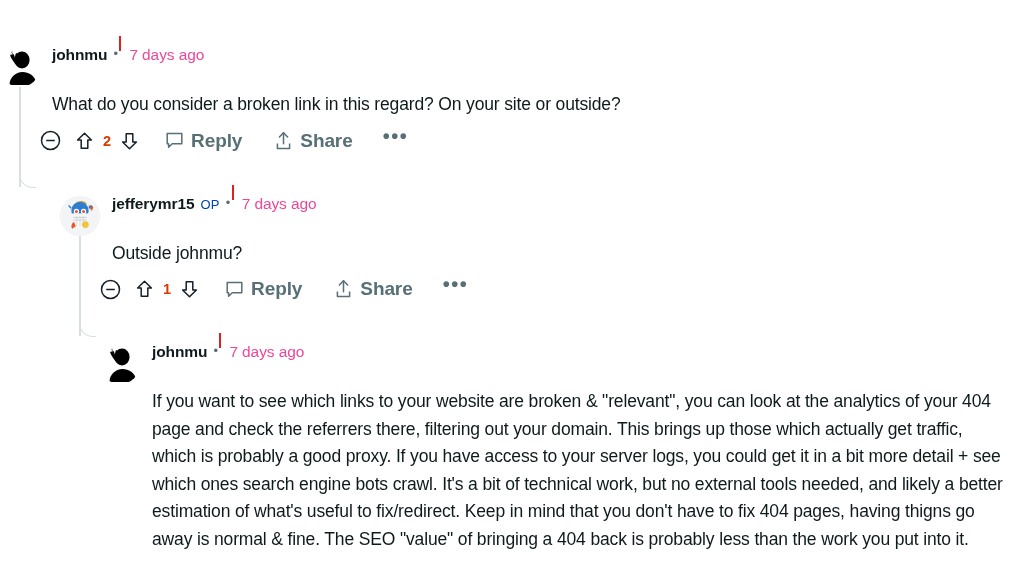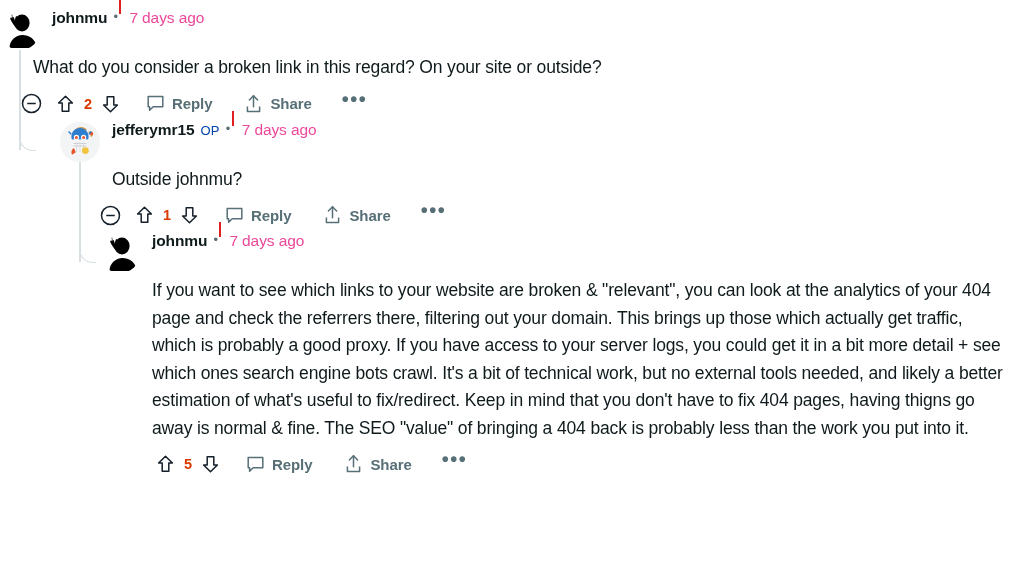--- a/index.html
+++ b/index.html
@@ -21,20 +21,21 @@
     padding: 10px 0 0 0;
   }
 
   
   .comment {
     position: relative;
   }
   .comment-row {
     display: flex;
     align-items: center;
+    margin-top: 37px;
   }
   .avatar {
     width: 40px;
     height: 40px;
     border-radius: 50%;
     flex: 0 0 40px;
     position: relative;
     overflow: hidden;
     background: transparent;
   }
@@ -109,21 +110,21 @@
     display: flex;
     align-items: center;
     height: 40px;
     gap: 0;
   }
   .act {
     display: flex;
     align-items: center;
     gap: 7px;
     color: #576f76;
-    font-size: 15px;
+    font-size: 19px;
     font-weight: 600;
     letter-spacing: -0.1px;
   }
   .collapse-btn { margin-right: 14px; }
   .votes {
     display: flex;
     align-items: center;
     gap: 9px;
     margin-right: 26px;
   }
@@ -195,21 +196,21 @@
           <span class="username">johnmu</span>
           <span class="sep-wrap">
             <span class="dot-sep">•</span>
             <span class="caret"></span>
           </span>
           <span class="timestamp">7 days ago</span>
         </div>
       </div>
     </div>
 
-    <div class="nest" style="padding-left:21px;">
+    <div class="nest" style="padding-left:40px;">
       <div class="tline tline-v" style="left:19px; top:0; height:100px;"></div>
       <div class="curve" style="left:19px; top:84px;"></div>
 
       <p class="ctext" style="padding-left:12px;">What do you consider a broken link in this regard? On your site or outside?</p>
 
       <div class="actions" style="padding-left:0px;">
         <span class="icon collapse-btn">
           <svg width="21" height="21" viewBox="0 0 21 21">
               <circle cx="10.5" cy="10.5" r="9" fill="none" stroke="#16202a" stroke-width="1.5"></circle>
               <line x1="6.2" y1="10.5" x2="14.8" y2="10.5" stroke="#16202a" stroke-width="1.5"></line>

